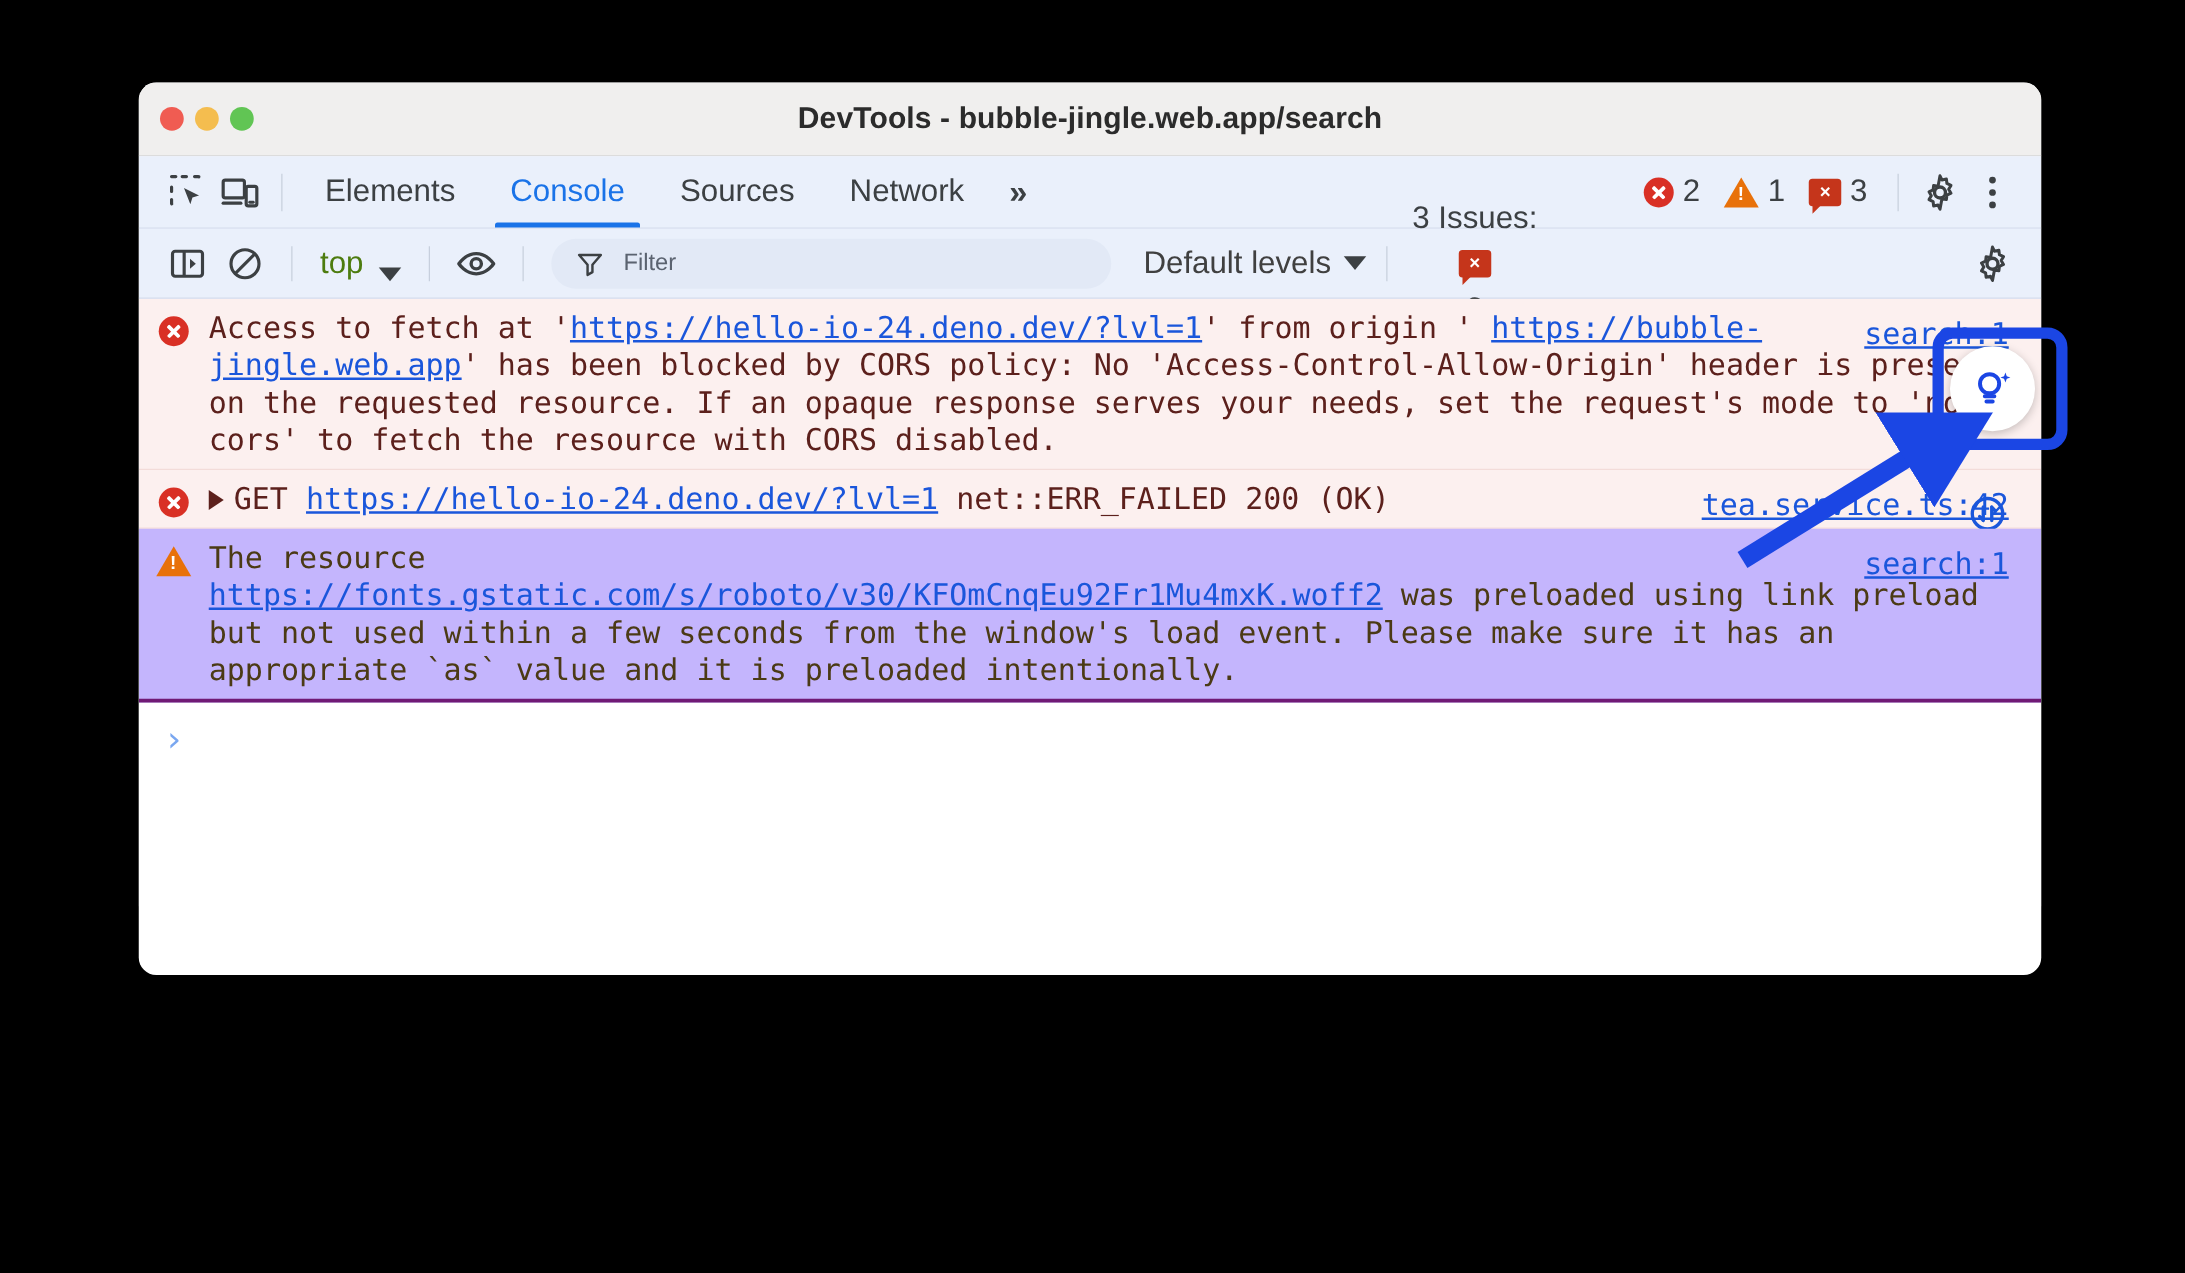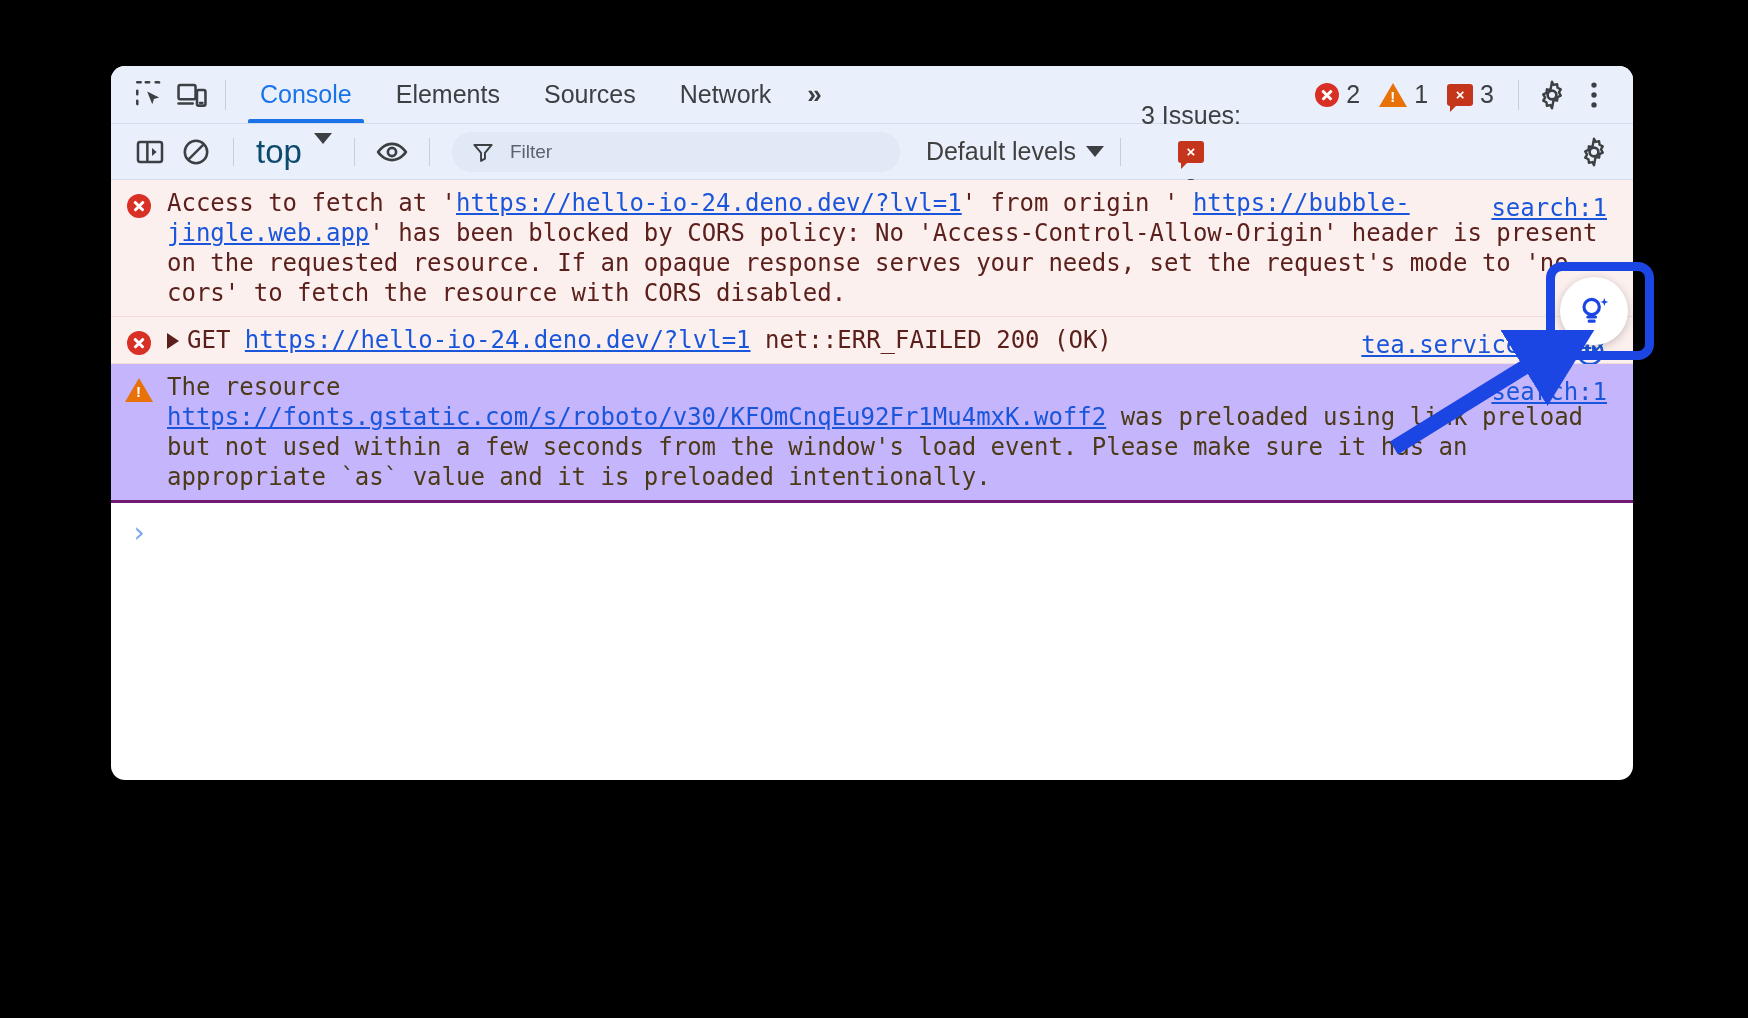--- a/index.html
+++ b/index.html
@@ -158,22 +158,22 @@
     box-sizing: border-box;
     gap: 4px;
   }
   .ct-icon {
     width: 42px; height: 42px;
     display: flex; align-items: center; justify-content: center;
     color: #3c4043; flex: 0 0 auto;
   }
   .ct-sep { width: 1px; height: 28px; background: #c7cfdd; margin: 0 12px; flex: 0 0 auto; }
   .ctx-select {
-    display: flex; align-items: flex-start; gap: 12px;
-    font-size: 33px; color: #0c4a6e; padding: 0 6px;
+    display: flex; align-items: flex-end; gap: 12px;
+    font-size: 25px; color: #4d7c0f; padding: 0 6px;
   }
   .tri-down {
     width: 0; height: 0;
     border-left: 9px solid transparent;
     border-right: 9px solid transparent;
     border-top: 11px solid #3c4043;
   }
   .filter-box {
     flex: 0 0 auto;
     width: 448px; height: 40px;
@@ -294,20 +294,28 @@
     display: flex; align-items: center; justify-content: center;
   }
 </style>
 </head>
 <body>
 
 <div id="stage">
 
   <div class="window">
 
+    <div class="titlebar">
+      <div class="traffic">
+        <div class="dot red"></div>
+        <div class="dot yellow"></div>
+        <div class="dot green"></div>
+      </div>
+      <div class="title-text">DevTools - bubble-jingle.web.app/search</div>
+    </div>
 
     <div class="tabbar">
 
       <div class="tb-icon">
         <svg width="34" height="34" viewBox="0 0 24 24" fill="none">
           <path d="M3 3h4M9 3h4M16 3h2a1 1 0 0 1 1 1v1M3 9v4M3 16v2a1 1 0 0 0 1 1h1" stroke="#3c4043" stroke-width="1.8" stroke-linecap="round" stroke-dasharray="2.4 2.4"></path>
           <path d="M10 9.5l8.5 4.2-3.7 1.1-1.2 3.8-3.6-9.1z" fill="#3c4043"></path>
         </svg>
       </div>
 
@@ -316,25 +324,25 @@
           <rect x="2.5" y="5" width="12" height="10" rx="1.2" stroke="#3c4043" stroke-width="1.8"></rect>
           <rect x="15.5" y="8.5" width="6" height="11" rx="1.2" stroke="#3c4043" stroke-width="1.8"></rect>
           <path d="M2.5 18h10" stroke="#3c4043" stroke-width="1.8" stroke-linecap="round"></path>
           <path d="M17.5 17.5h2" stroke="#3c4043" stroke-width="1.6" stroke-linecap="round"></path>
         </svg>
       </div>
 
       <div class="tb-sep"></div>
 
       <div class="tabs">
+        <div class="tab">
+          <span>Elements</span>
+        </div>
         <div class="tab active">
           <span>Console</span>
-        </div>
-        <div class="tab">
-          <span>Elements</span>
         </div>
         <div class="tab">
           <span>Sources</span>
         </div>
         <div class="tab">
           <span>Network</span>
         </div>
         <div class="chev-more">»</div>
       </div>
 

